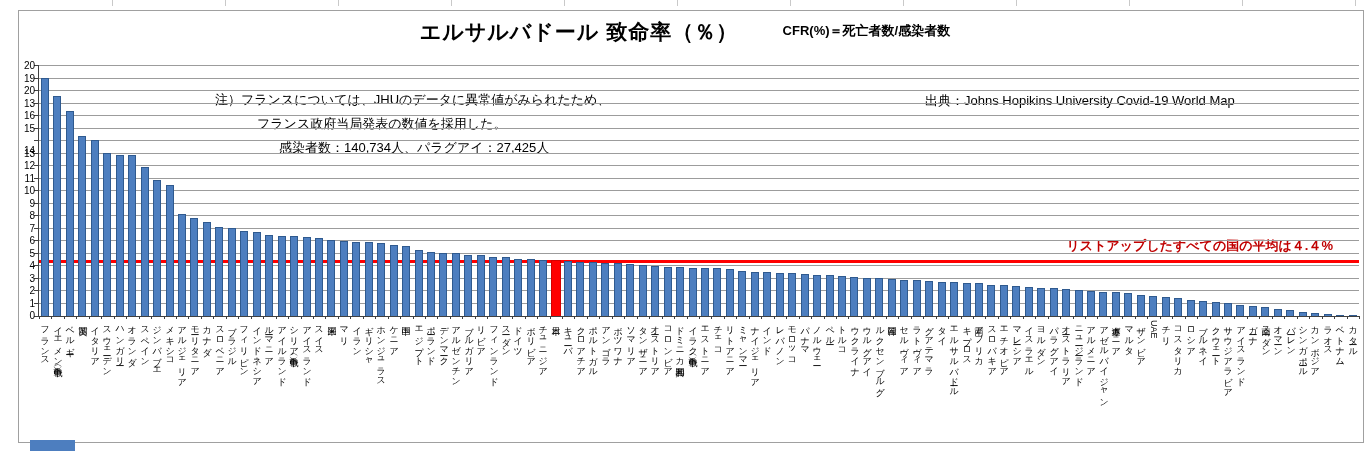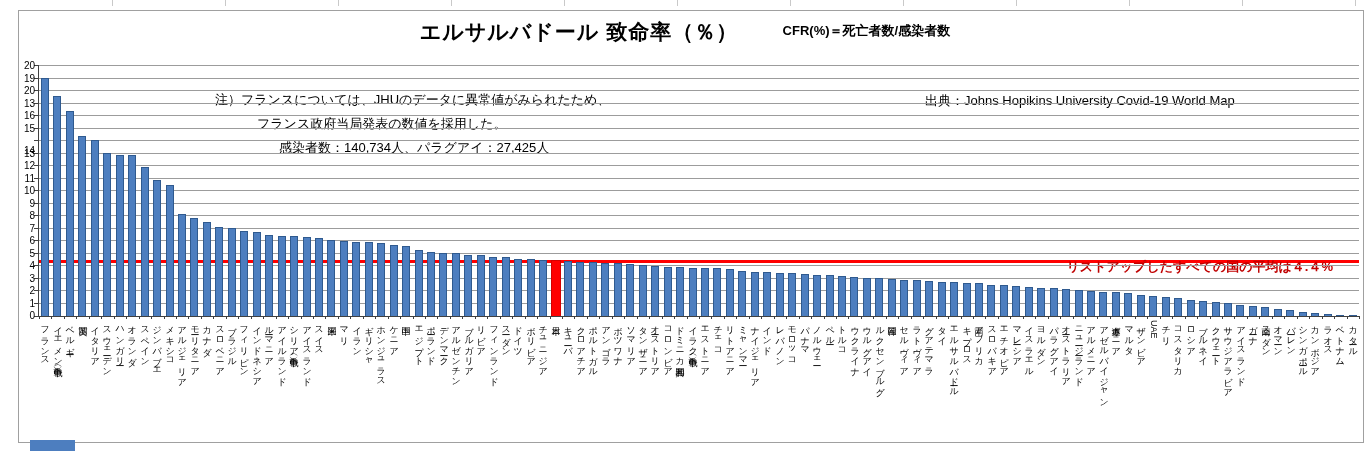--- a/index.html
+++ b/index.html
@@ -49,21 +49,21 @@
   <div class="l2">フランス政府当局発表の数値を採用した。</div>
   <div class="l3">感染者数：140,734人、パラグアイ：27,425人</div>
 </div>
 
 <div id="source-block">
   <div class="l1">出典：Johns Hopikins University  Covid-19 World Map</div>
 </div>
 
 <div id="plot">
   <div id="avg-line" style="top: 194px;"></div>
-  <div id="avg-note" style="top: 192px;">リストアップしたすべての国の平均は４.４%</div>
+  <div id="avg-note" style="top: 171px;">リストアップしたすべての国の平均は４.４%</div>
 <div class="ytick" style="top: 250px;"></div>
     <div class="ylab" style="top: 245px;">0</div>
     <div class="grid" style="top: 236.5px;"></div>
     <div class="ytick" style="top: 236.5px;"></div>
     <div class="ylab" style="top: 232.5px;">1</div>
     <div class="grid" style="top: 224px;"></div>
     <div class="ytick" style="top: 224px;"></div>
     <div class="ylab" style="top: 220px;">2</div>
     <div class="grid" style="top: 211.5px;"></div>
     <div class="ytick" style="top: 211.5px;"></div>

